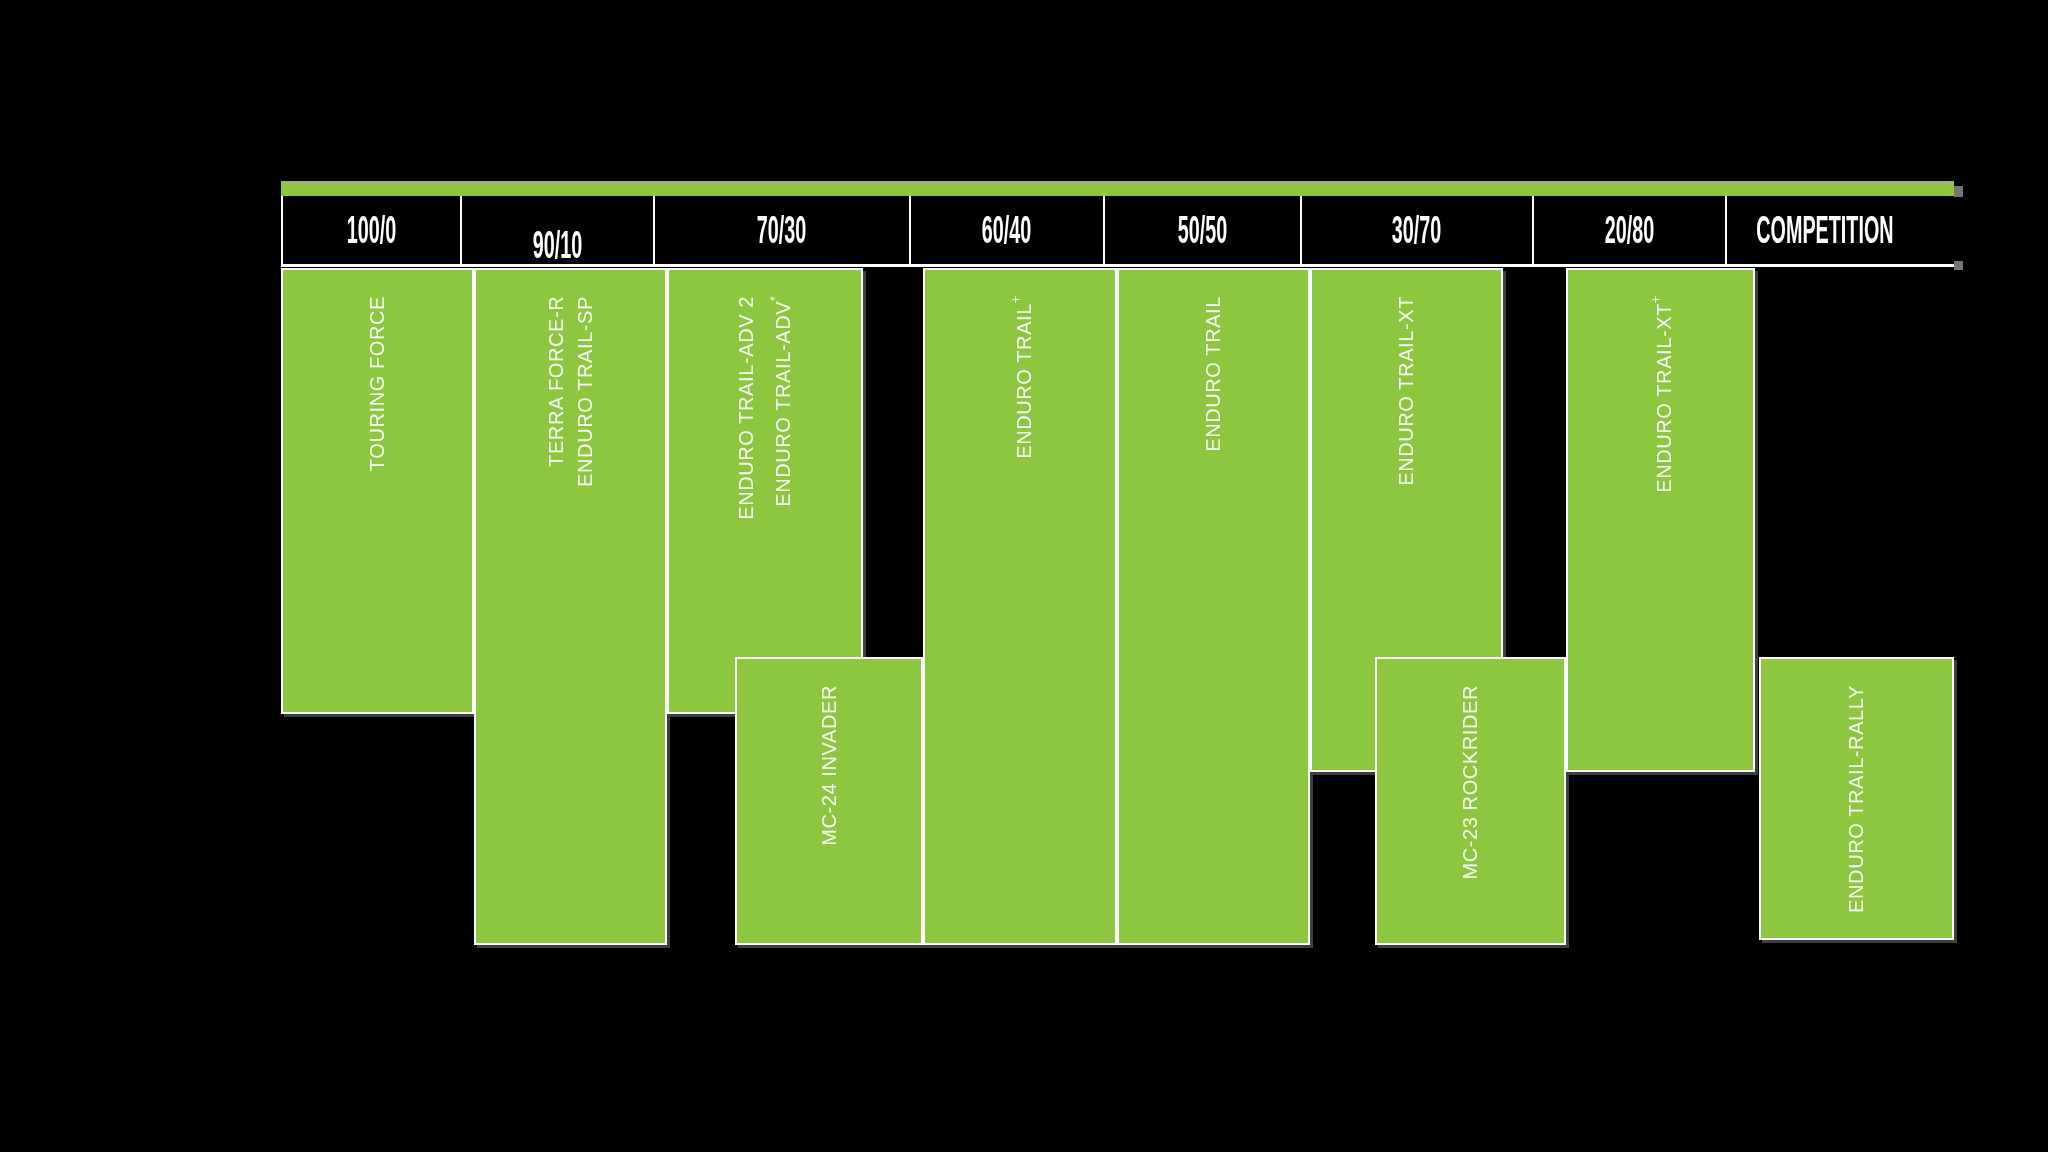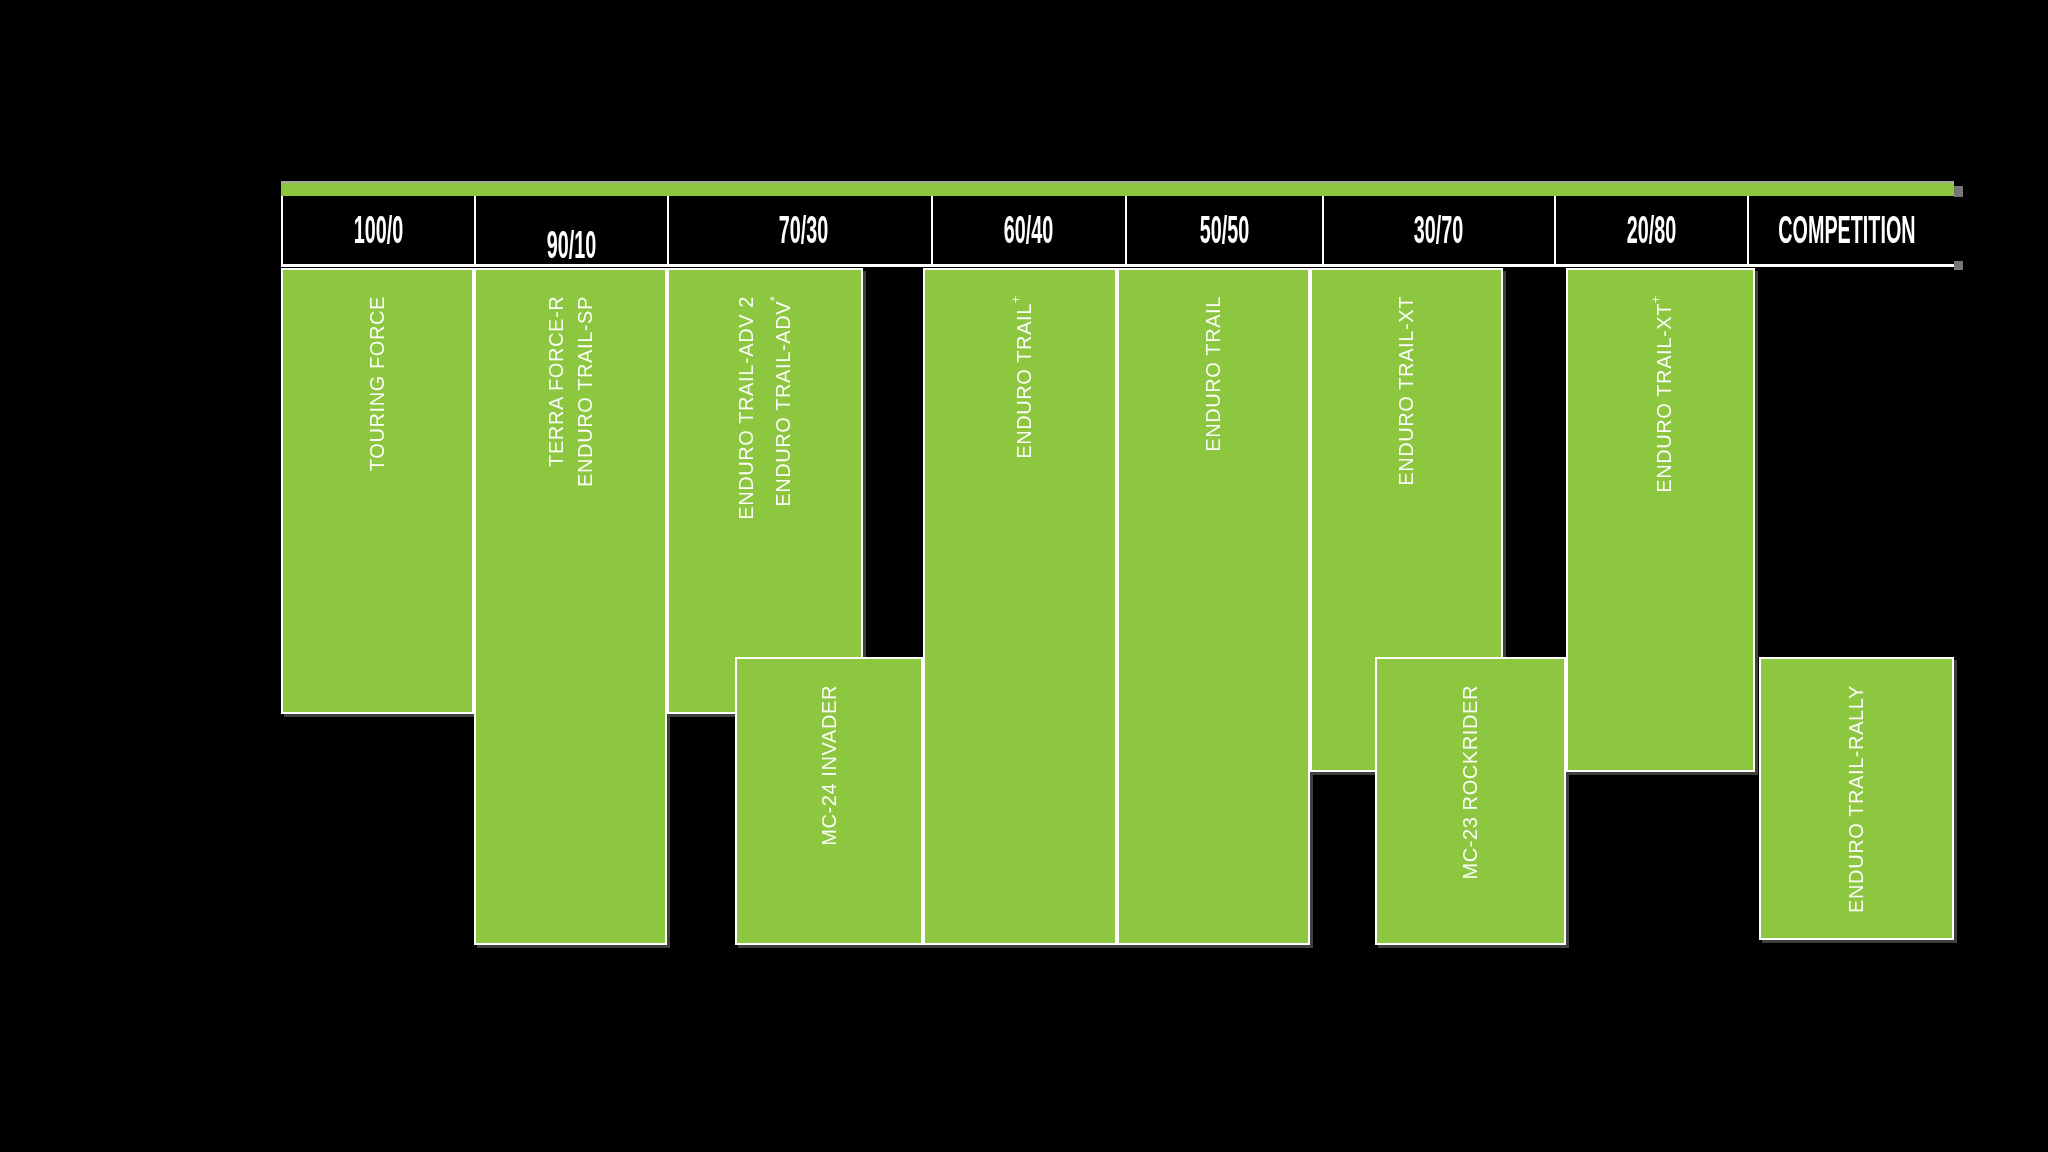--- a/index.html
+++ b/index.html
@@ -41,27 +41,27 @@
   }
   .bar-label sup{font-size:12px;letter-spacing:0;}
 </style>
 </head>
 <body>
 
 <div class="stage">
   <div class="top-accent"></div>
   <div class="nub nub-accent-end"></div>
   <div class="header-row">
-      <div class="header-cell" style="width: 193px;">
+      <div class="header-cell" style="width: 179px;">
         <span class="header-label">100/0</span>
       </div>
       <div class="header-cell" style="width: 193px; align-items: flex-end;">
         <span class="header-label">90/10</span>
       </div>
-      <div class="header-cell" style="width: 256px; margin-left: 8px;">
+      <div class="header-cell" style="width: 256px;">
         <span class="header-label">70/30</span>
       </div>
       <div class="header-cell" style="width: 194px;">
         <span class="header-label">60/40</span>
       </div>
       <div class="header-cell" style="width: 197px;">
         <span class="header-label">50/50</span>
       </div>
       <div class="header-cell" style="width: 232px;">
         <span class="header-label">30/70</span>

